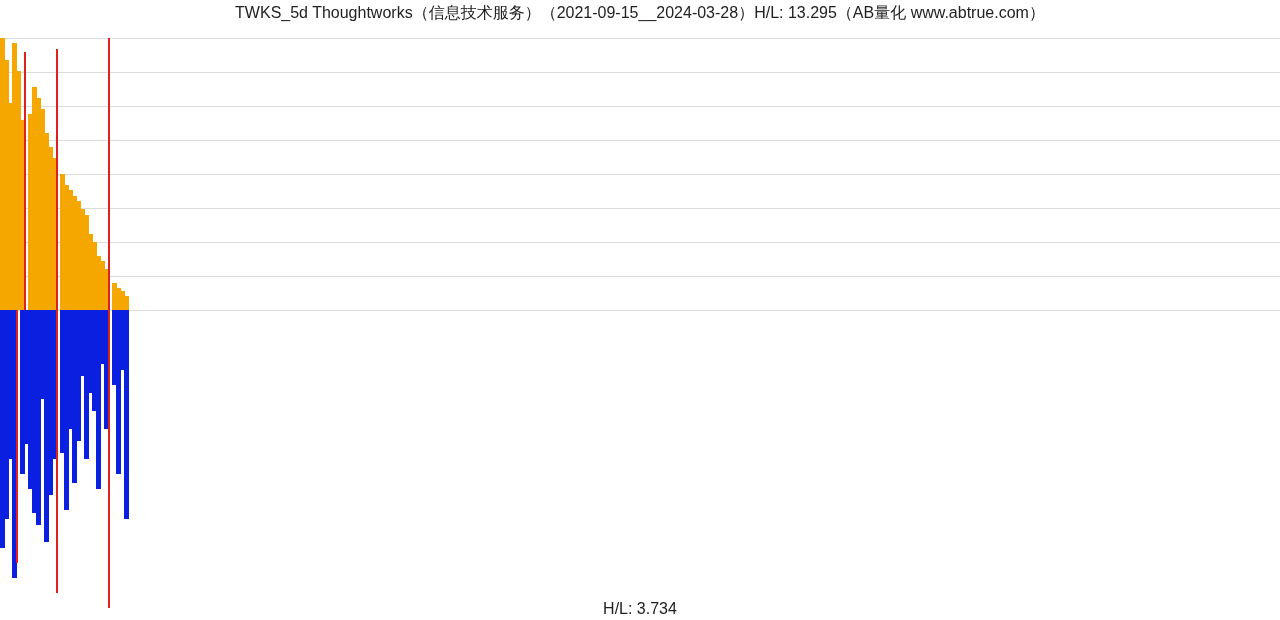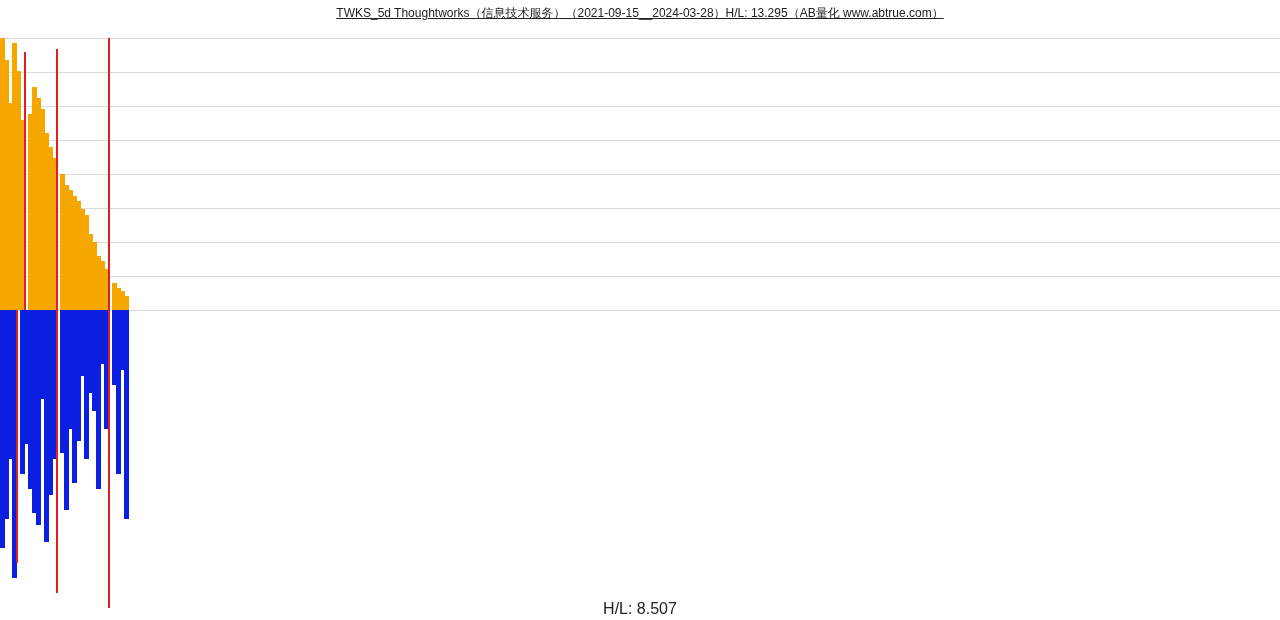--- a/index.html
+++ b/index.html
@@ -10,25 +10,24 @@
     background: #ffffff;
     font-family: Arial, "Microsoft YaHei", sans-serif;
     overflow: hidden;
   }
   .title {
     position: absolute;
     top: 0;
     left: 0;
     width: 100%;
     text-align: center;
-    font-size: 12px;
+    font-size: 16px;
     color: #222;
     line-height: 22px;
     padding-top: 2px;
-    text-decoration: underline;
   }
   .footer {
     position: absolute;
     bottom: 0;
     left: 0;
     width: 100%;
     text-align: center;
     font-size: 16px;
     color: #222;
     line-height: 22px;
@@ -157,13 +156,13 @@
       <div class="bar2 blue" style="left: 100px; width: 4.5px; height: 53.64px;"></div>
       <div class="bar2 blue" style="left: 104px; width: 4.5px; height: 119.2px;"></div>
       <div class="bar2 red" style="left: 108px; width: 2px; height: 298px;"></div>
       <div class="bar2 blue" style="left: 112px; width: 4.5px; height: 74.5px;"></div>
       <div class="bar2 blue" style="left: 116px; width: 4.5px; height: 163.9px;"></div>
       <div class="bar2 blue" style="left: 120px; width: 4.5px; height: 59.6px;"></div>
       <div class="bar2 blue" style="left: 124px; width: 4.5px; height: 208.6px;"></div>
     </div>
 </div>
 
-<div class="footer">H/L: 8.507</div>
+<div class="footer">H/L: 3.734</div>
 
 </body></html>

